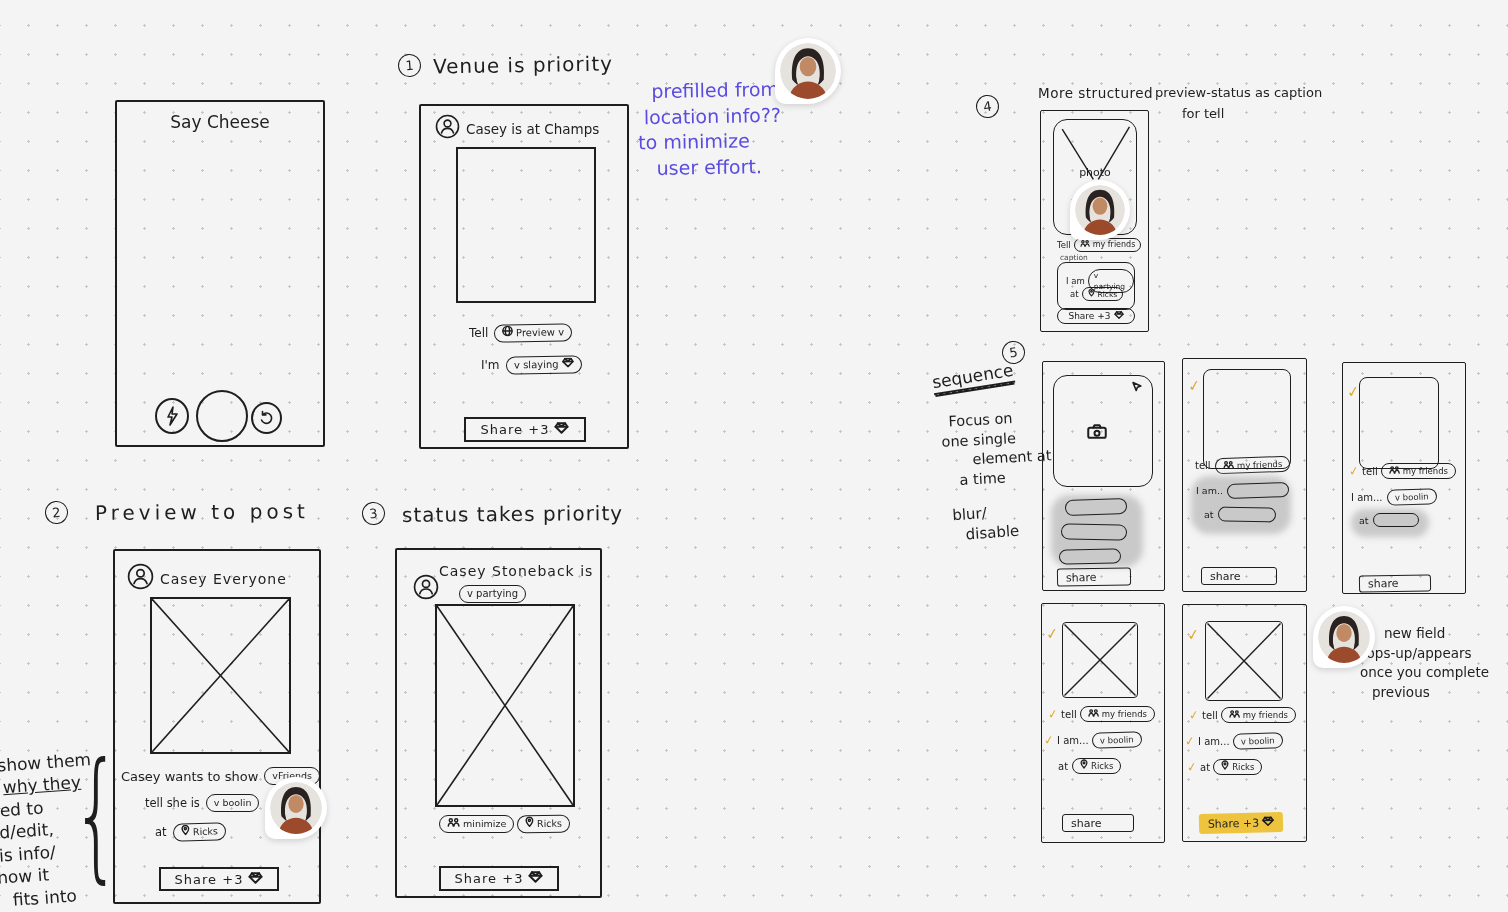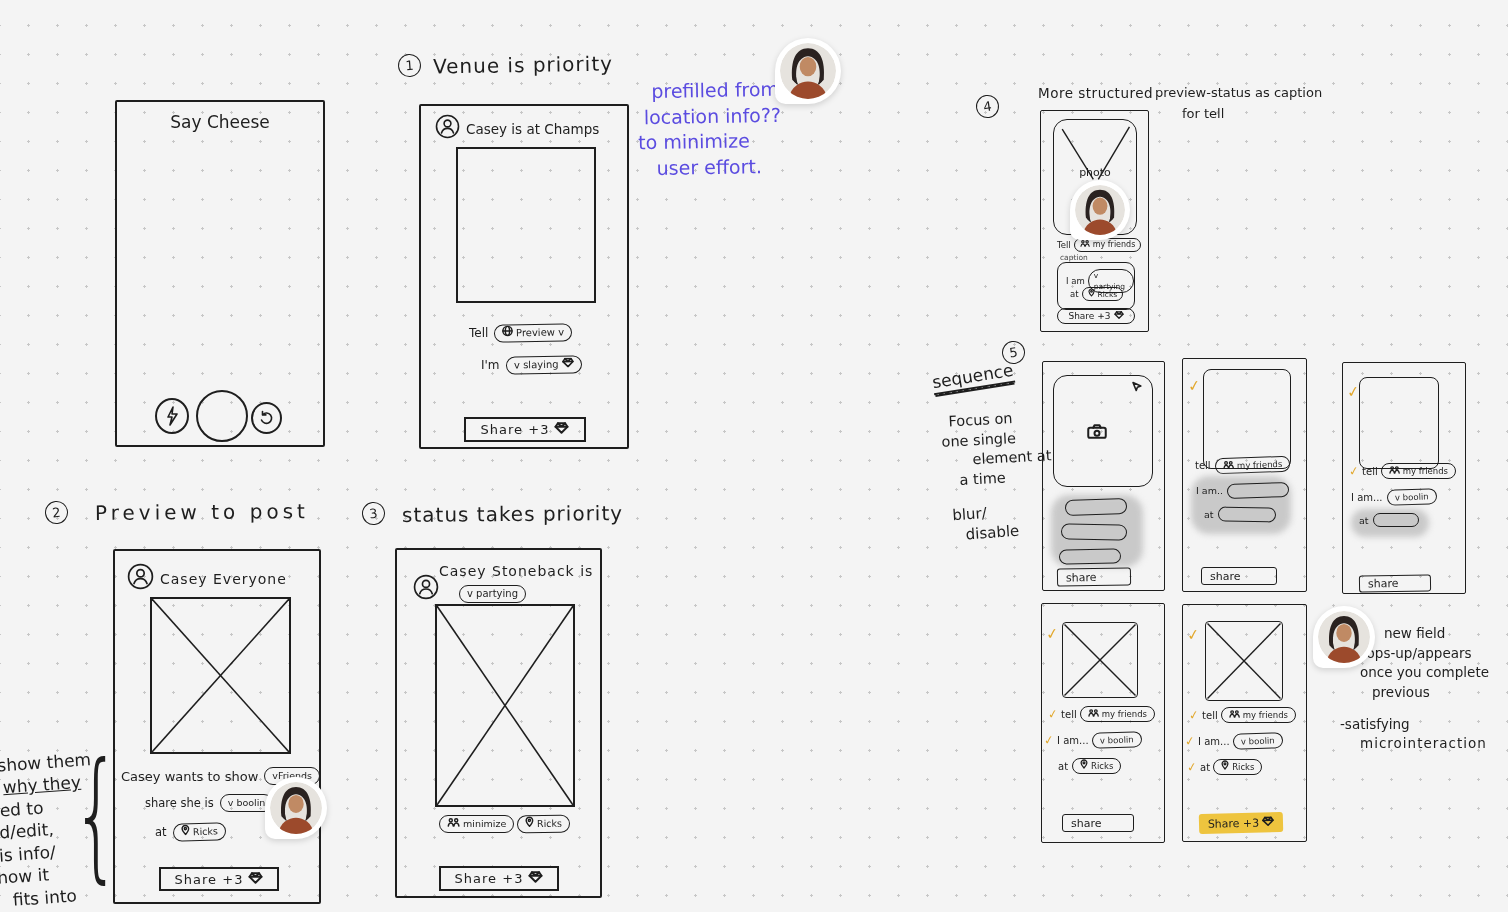--- a/index.html
+++ b/index.html
@@ -132,21 +132,21 @@
       <svg preserveAspectRatio="none" viewBox="0 0 100 100">
           <line x1="0" y1="0" x2="100" y2="100" stroke="#1e1e1e" stroke-width="1.6" vector-effect="non-scaling-stroke"></line>
           <line x1="100" y1="0" x2="0" y2="100" stroke="#1e1e1e" stroke-width="1.6" vector-effect="non-scaling-stroke"></line>
         </svg>
     </div>
     <div class="row" style="left:6px;top:216px;">
       <span class="hw" style="font-size:13px;">Casey wants to show</span>
       <span class="pill" style="font-size:9.5px;">vFriends</span>
     </div>
     <div class="row" style="left:30px;top:243px;">
-      <span class="hw" style="font-size:11.5px;">share she is</span>
+      <span class="hw" style="font-size:11.5px;">tell she is</span>
       <span class="pill" style="font-size:9.5px;">v boolin</span>
     </div>
     <div class="row" style="left:40px;top:272px;">
       <span class="hw" style="font-size:11.5px;">at</span>
       <span class="pill" style="font-size:9.5px;transform:rotate(-2deg);">
         <span class="icn"><svg class="stroke" width="9" height="11" viewBox="0 0 10 12">
               <path d="M5 1C2.8 1 1.4 2.7 1.4 4.6 1.4 7 5 11 5 11s3.6-4 3.6-6.4C8.6 2.7 7.2 1 5 1Z"></path>
               <circle cx="5" cy="4.5" r="1.2"></circle>
             </svg></span>
         <span>Ricks</span>
@@ -440,24 +440,20 @@
           </svg></span>
     </div>
   </div>
 
   <div class="note hw" style="left:1352px;top:624px;font-size:13.5px;line-height:1.45;">
     <div style="margin-left:32px;">new field</div>
     <div style="margin-left:6px;">pops-up/appears</div>
     <div style="margin-left:8px;">once you complete</div>
     <div style="margin-left:20px;">previous</div>
   </div>
-  <div class="note hw" style="left:1340px;top:715px;font-size:13.5px;line-height:1.4;">
-    <div>-satisfying</div>
-    <div style="margin-left:20px;letter-spacing:1px;">microinteraction</div>
-  </div>
 
   <div class="bubble" style="left:775px;top:38px;width:66px;height:66px;">
     <svg width="56" height="56" viewBox="0 0 64 64">
         <circle cx="32" cy="32" r="32" fill="#e6e3de"></circle>
         <path d="M32 6C18 6 12 20 14 42l6 6c-4-18 0-32 12-33 12 1 16 15 12 33l6-6C52 20 46 6 32 6Z" fill="#2a2220"></path>
         <ellipse cx="32" cy="27" rx="9.5" ry="11" fill="#c08a64"></ellipse>
         <path d="M10 64c2-14 13-20 22-20s20 6 22 20Z" fill="#9c4a2c"></path>
         <path d="M19 22c-2 10-1 20 2 26l-5-4c-2-8-1-17 3-22ZM45 22c2 10 1 20-2 26l5-4c2-8 1-17-3-22Z" fill="#2a2220"></path>
       </svg>
   </div>

